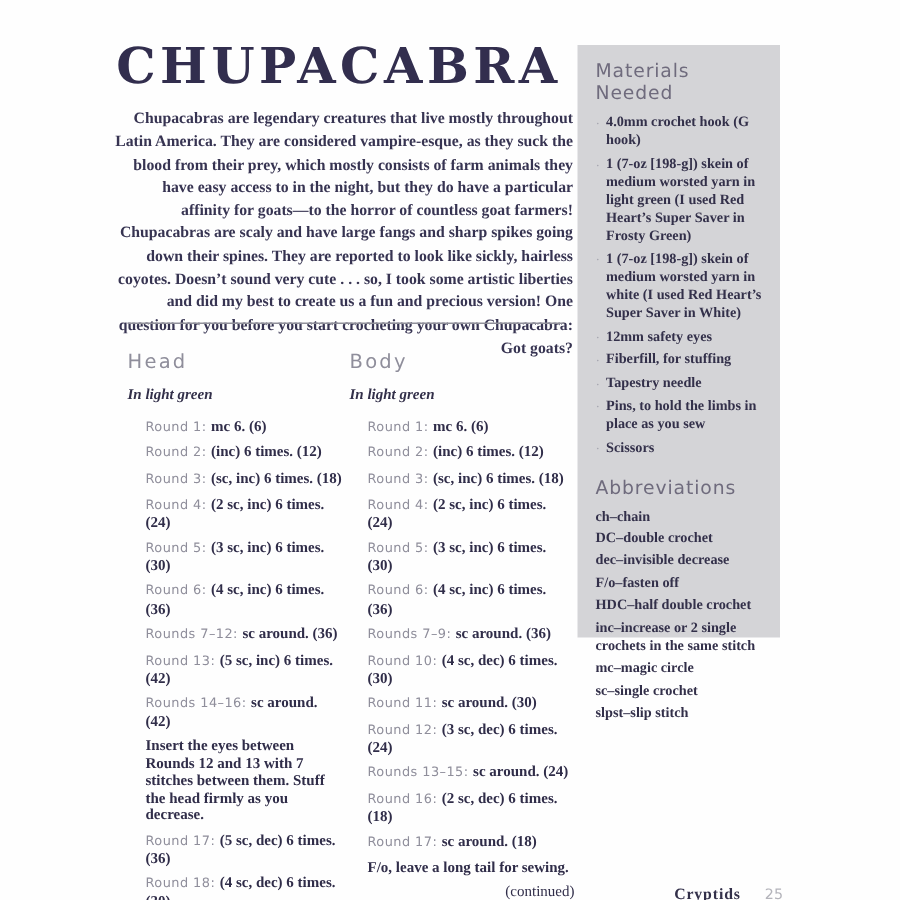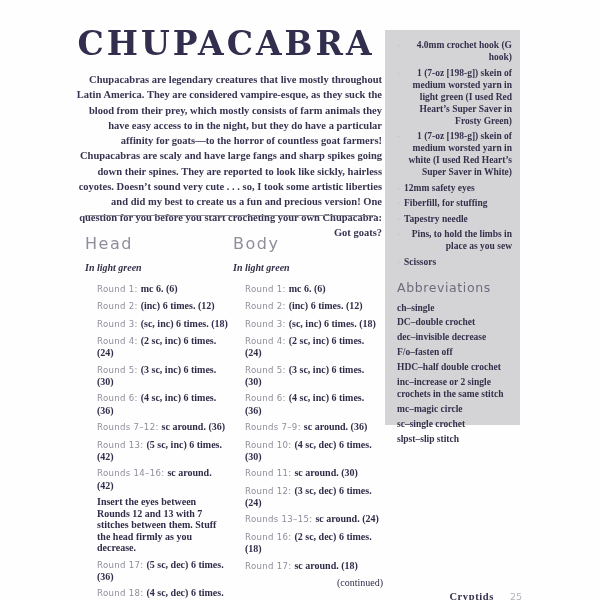--- a/index.html
+++ b/index.html
@@ -17,21 +17,21 @@
     font-size:10.5px;line-height:15.3px;font-weight:600;color:#373452;
   }
   .divider{
     position:absolute;top:215px;left:85px;width:291px;height:0;
     border-top:1px solid #90909a;
   }
   .col{position:absolute;top:234px;}
   .col-head{left:85px;width:144px;}
   .col-body{left:233px;width:150px;}
   .col-heading{
-    font-family:"DejaVu Sans",sans-serif;font-size:16px;color:#8f8e9b;
+    font-family:"DejaVu Sans",sans-serif;font-size:13px;color:#8f8e9b;
     letter-spacing:1.5px;margin-bottom:9px;
   }
   .col-note{
     font-style:italic;font-weight:700;font-size:10px;color:#33304a;
     margin-bottom:10px;
   }
   .round-row{font-size:10px;line-height:11.5px;margin-bottom:4.8px;padding-left:12px;}
   .round-row.para{margin:2px 0 5px;}
   .round-label{
     font-family:"DejaVu Sans",sans-serif;font-size:8.6px;color:#8f8e9b;
@@ -49,21 +49,21 @@
   }
   .sb-heading{
     font-family:"DejaVu Sans",sans-serif;font-size:12.5px;color:#6f6b7d;
     letter-spacing:.6px;margin-bottom:7px;
   }
   .sb-heading.abbr{margin-top:12px;}
   .mat-item{display:flex;margin-bottom:3.5px;}
   .bullet{
     flex:0 0 auto;width:7px;color:#a6a6b0;font-size:9px;line-height:12px;
   }
-  .mat-text{font-size:9.5px;line-height:12px;font-weight:600;color:#33304a;text-align:right;}
+  .mat-text{font-size:9.5px;line-height:12px;font-weight:600;color:#33304a;}
   .abbr-item{
     font-size:9.5px;line-height:12.3px;font-weight:600;color:#33304a;
     margin-bottom:2.6px;
   }
   .footer{
     position:absolute;top:557px;left:380px;width:142px;display:flex;
     justify-content:flex-end;align-items:baseline;gap:16px;margin-top:34px;
   }
   .footer-section{font-size:10.5px;font-weight:600;letter-spacing:.6px;color:#33304a;}
   .footer-page{font-family:"DejaVu Sans",sans-serif;font-size:9.5px;color:#b4b4bb;}
@@ -139,25 +139,27 @@
         <div class="round-row"><span class="round-label">Round 11:</span><span class="round-text">sc around. (30)</span></div>
 
         <div class="round-row"><span class="round-label">Round 12:</span><span class="round-text">(3 sc, dec) 6 times. (24)</span></div>
 
         <div class="round-row"><span class="round-label">Rounds 13–15:</span><span class="round-text">sc around. (24)</span></div>
 
         <div class="round-row"><span class="round-label">Round 16:</span><span class="round-text">(2 sc, dec) 6 times. (18)</span></div>
 
         <div class="round-row"><span class="round-label">Round 17:</span><span class="round-text">sc around. (18)</span></div>
 
+        <div class="round-row para"><span class="round-text">F/o, leave a long tail for sewing.</span></div>
       </div>
     <div class="continued">(continued)</div>
   </div>
 
   <div class="sidebar">
+    <div class="sb-heading">Materials Needed</div>
     <div>
 
         <div class="mat-item">
           <span class="bullet">·</span>
           <span class="mat-text">4.0mm crochet hook (G hook)</span>
         </div>
 
         <div class="mat-item">
           <span class="bullet">·</span>
           <span class="mat-text">1 (7-oz [198-g]) skein of medium worsted yarn in light green (I used Red Heart’s Super Saver in Frosty Green)</span>
@@ -189,21 +191,21 @@
         </div>
 
         <div class="mat-item">
           <span class="bullet">·</span>
           <span class="mat-text">Scissors</span>
         </div>
       </div>
     <div class="sb-heading abbr">Abbreviations</div>
     <div>
 
-        <div class="abbr-item">ch–single</div>
+        <div class="abbr-item">ch–chain</div>
 
         <div class="abbr-item">DC–double crochet</div>
 
         <div class="abbr-item">dec–invisible decrease</div>
 
         <div class="abbr-item">F/o–fasten off</div>
 
         <div class="abbr-item">HDC–half double crochet</div>
 
         <div class="abbr-item">inc–increase or 2 single crochets in the same stitch</div>

